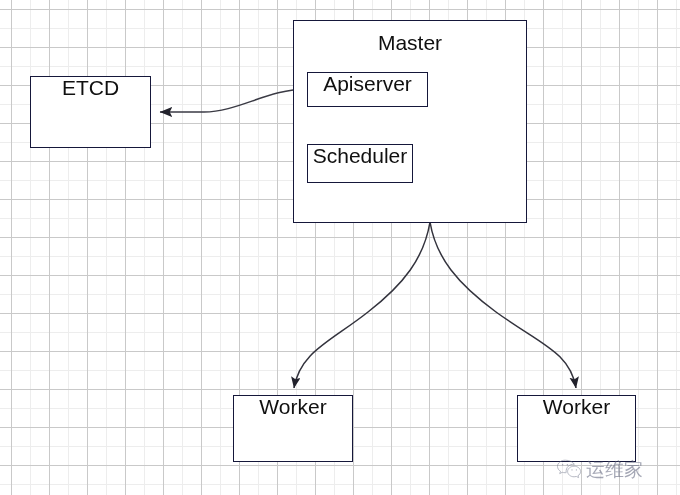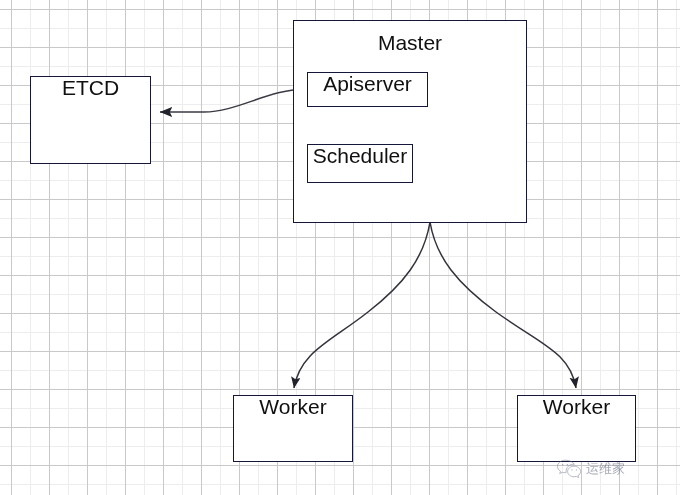--- a/index.html
+++ b/index.html
@@ -64,21 +64,21 @@
     position: absolute;
     top: 11px;
     left: 0;
     right: 0;
     text-align: center;
     font-size: 21px;
     color: #101010;
     line-height: 1;
   }
   #node-master   { left: 293px; top: 20px;  width: 234px; height: 203px; font-size: 21px; }
-  #node-etcd     { left: 30px;  top: 76px;  width: 121px; height: 88px;  font-size: 21px; }
+  #node-etcd     { left: 30px;  top: 76px;  width: 121px; height: 72px;  font-size: 21px; }
   #node-apiserver{ left: 307px; top: 72px;  width: 121px; height: 35px;  font-size: 21px; }
   #node-scheduler{ left: 307px; top: 144px; width: 106px; height: 39px;  font-size: 21px; }
   #node-worker-left  { left: 233px; top: 395px; width: 120px; height: 67px; font-size: 21px; }
   #node-worker-right { left: 517px; top: 395px; width: 119px; height: 67px; font-size: 21px; }
 
   #watermark {
     position: absolute;
     left: 556px;
     top: 452px;
     width: 120px;
@@ -88,22 +88,22 @@
     gap: 4px;
     opacity: 0.55;
     pointer-events: none;
   }
   #watermark .wm-logo {
     flex: 0 0 auto;
     width: 26px;
     height: 22px;
   }
   #watermark .wm-text {
-    font-family: Liberation Mono, monospace;
-    font-size: 13px;
+    font-family: Liberation Serif, serif;
+    font-size: 19px;
     color: #5a5f78;
     letter-spacing: 0px;
     line-height: 1;
   }
 </style>
 </head>
 <body>
 
 <div id="canvas">
 

